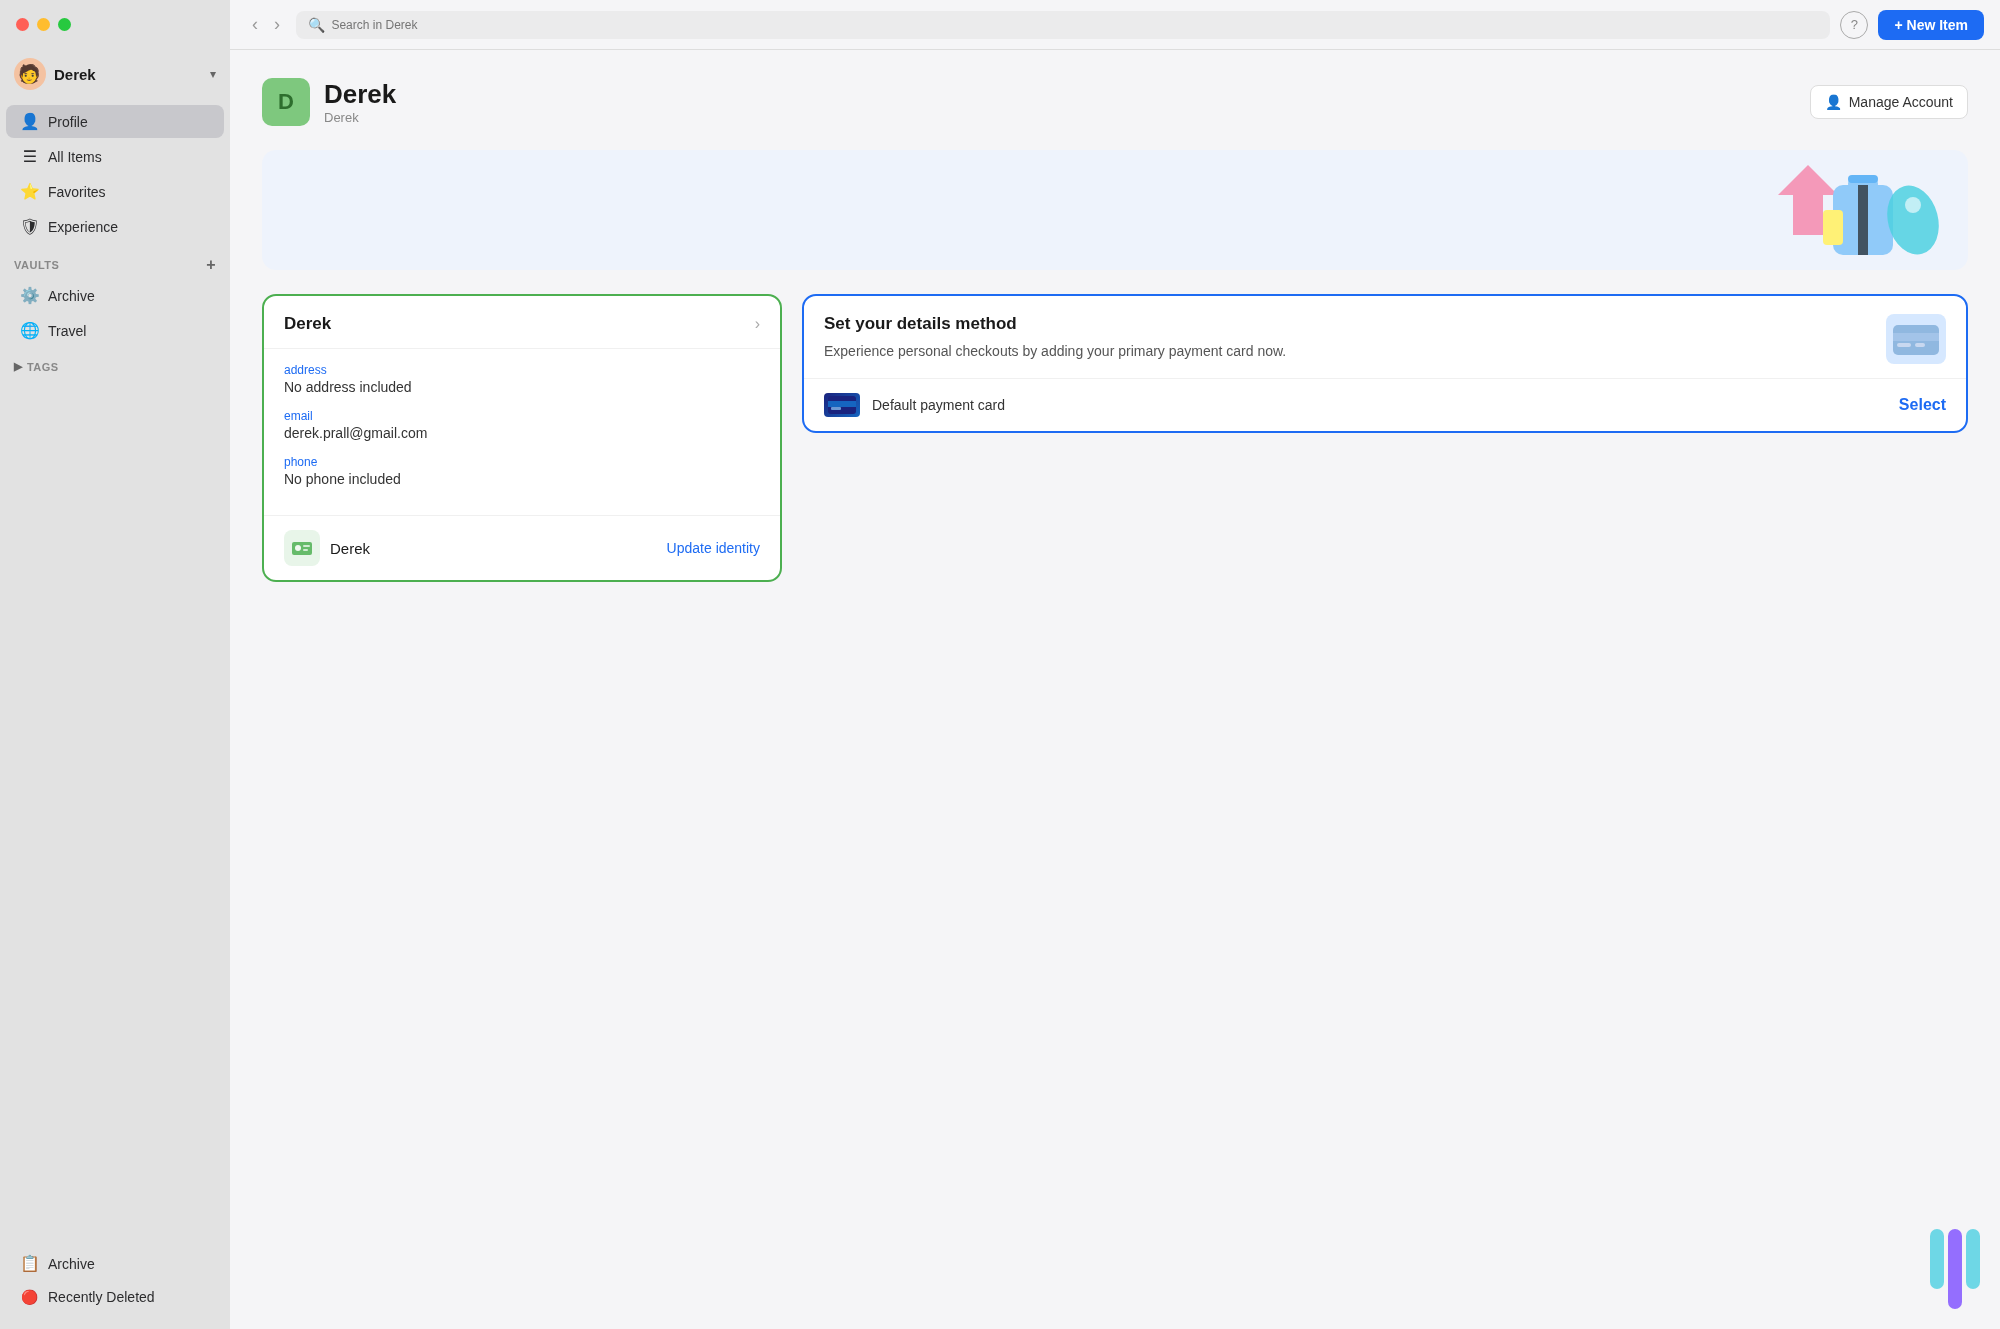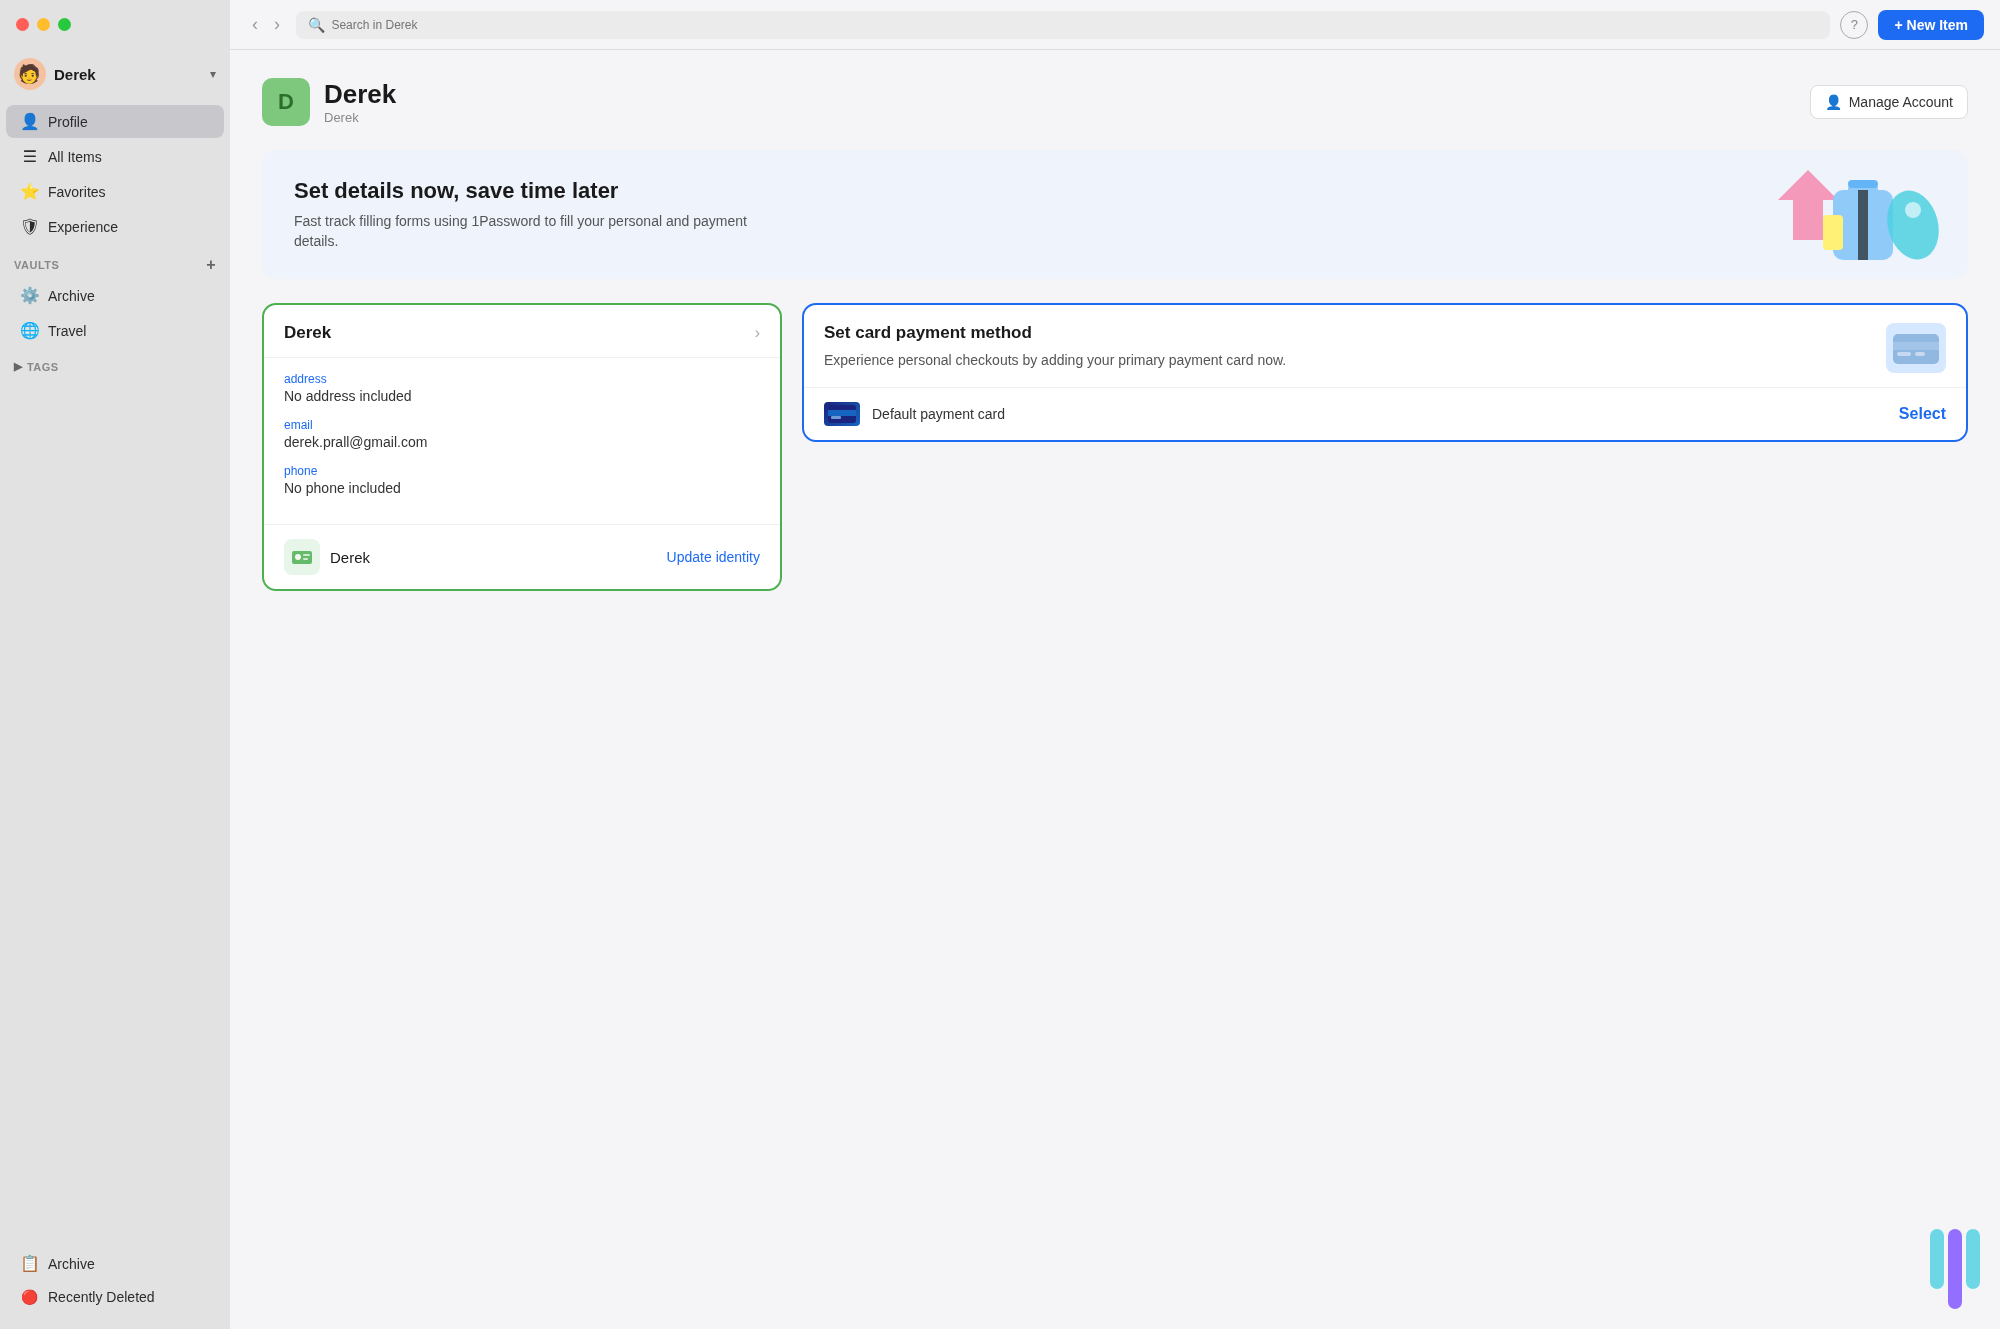--- a/index.html
+++ b/index.html
@@ -507,24 +507,20 @@
         <div class="page-header-name">Derek</div>
         <div class="page-header-subtitle">Derek</div>
       </div>
       <button class="manage-account-btn">
         <span>👤</span>
         <span>Manage Account</span>
       </button>
     </div>
 
     <div class="banner">
-      <div class="banner-text">
-        <div class="banner-title">Set details now, save time later</div>
-        <div class="banner-subtitle">Fast track filling forms using 1Password to fill your personal and payment details.</div>
-      </div>
 
       <div class="banner-illustration">
         <svg width="200" height="110" viewBox="0 0 200 110">
 
           <polygon points="60,10 90,40 75,40 75,80 45,80 45,40 30,40" fill="#f48fb1" opacity="0.9"></polygon>
 
           <rect x="85" y="30" width="60" height="70" rx="10" fill="#90caf9"></rect>
           <rect x="100" y="20" width="30" height="18" rx="9" fill="#90caf9"></rect>
           <rect x="100" y="20" width="30" height="8" rx="4" fill="#64b5f6"></rect>
 
@@ -573,21 +569,21 @@
           </div>
           <button class="update-identity-btn">
             <span>Update identity</span>
           </button>
         </div>
       </div>
 
       <div class="payment-card">
         <div class="payment-card-top">
           <div class="payment-card-info">
-            <div class="payment-card-title">Set card payment method</div>
+            <div class="payment-card-title">Set your details method</div>
             <div class="payment-card-subtitle">Experience personal checkouts by adding your primary payment card now.</div>
           </div>
           <div class="payment-card-illustration">
             <svg width="50" height="40" viewBox="0 0 50 40">
               <rect x="2" y="6" width="46" height="30" rx="5" fill="#90b8e0"></rect>
               <rect x="2" y="14" width="46" height="8" fill="#b0ccee" opacity="0.6"></rect>
               <rect x="6" y="24" width="14" height="4" rx="2" fill="#c8d8f0"></rect>
               <rect x="24" y="24" width="10" height="4" rx="2" fill="#c8d8f0"></rect>
             </svg>
           </div>

